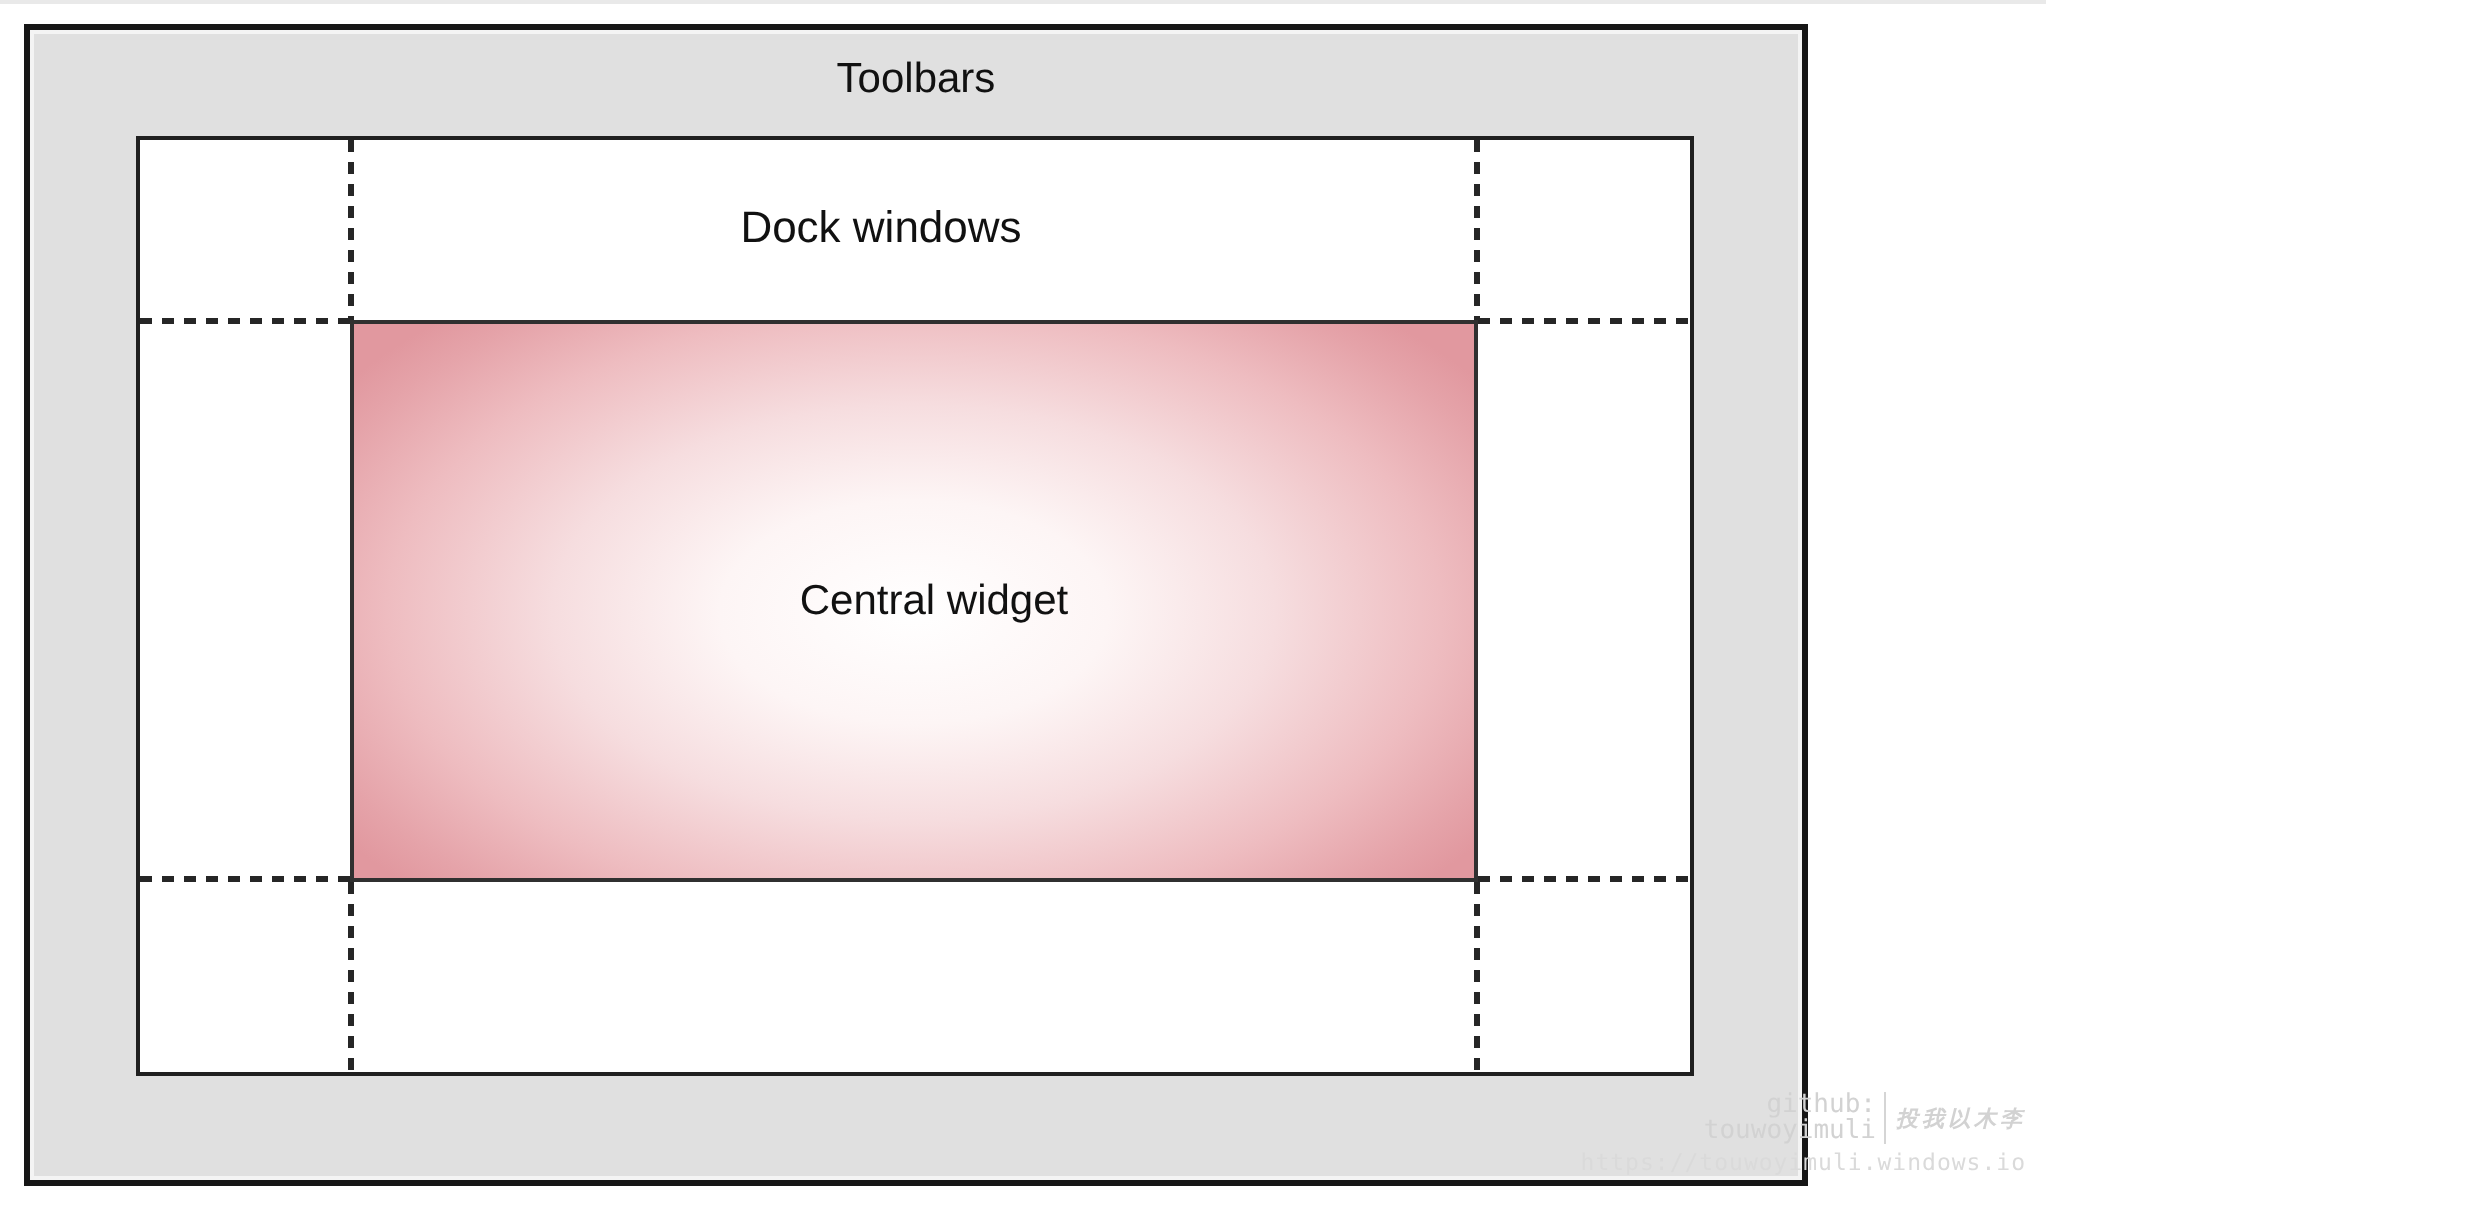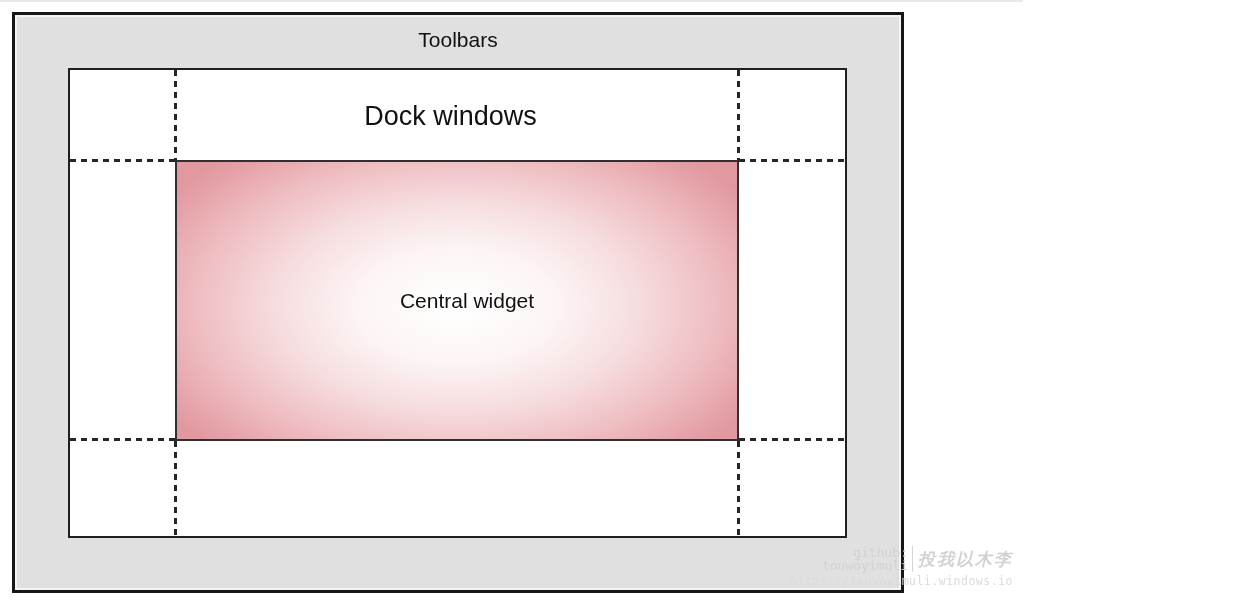--- a/index.html
+++ b/index.html
@@ -43,24 +43,24 @@
   .inner-box {
     position: absolute;
     left: 68px; top: 68px;
     width: 779px; height: 470px;
     box-sizing: border-box;
     border: 2px solid #202020;
     background: #ffffff;
   }
   .dock-label {
     position: absolute;
-    left: 61px; top: 101px;
+    left: 51px; top: 101px;
     width: 779px;
     text-align: center;
-    font-size: 27px;
+    font-size: 22px;
     color: #111;
   }
   
   .central-widget {
     position: absolute;
     left: 175px; top: 160px;
     width: 564px; height: 281px;
     box-sizing: border-box;
     border: 2px solid #303030;
     background: radial-gradient(ellipse 62% 72% at 50% 52%,
@@ -114,21 +114,21 @@
   .wm-divider {
     width: 1px;
     height: 26px;
     background: #d5d5d5;
     margin: 0 5px 0 4px;
   }
   .wm-cjk {
     font-family: Liberation Mono, monospace;
     font-style: italic;
     font-weight: bold;
-    font-size: 17px;
+    font-size: 11px;
     letter-spacing: 2px;
     white-space: nowrap;
   }
   .wm-url {
     font-family: "DejaVu Sans Mono", monospace;
     font-size: 11.5px;
     color: #dadada;
     margin-top: 2px;
     text-align: right;
     letter-spacing: 0.5px;

